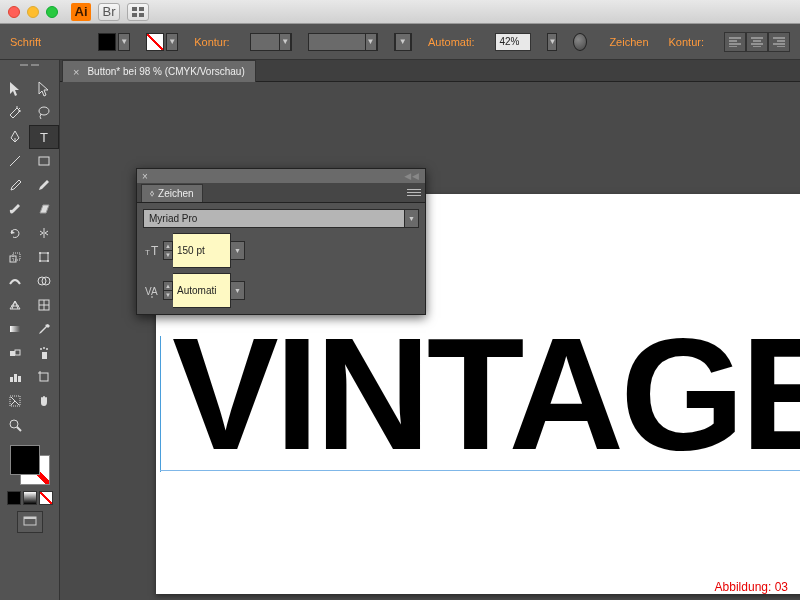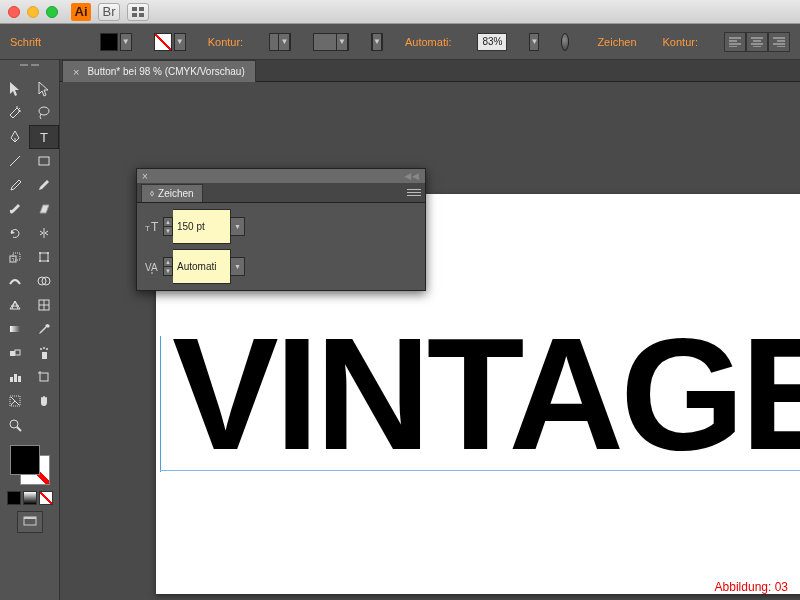--- a/index.html
+++ b/index.html
@@ -8,21 +8,21 @@
 
 .window-chrome { height: 24px; background: linear-gradient(#e8e8e8,#d0d0d0); display: flex; align-items: center; padding: 0 8px; gap: 7px; border-bottom: 1px solid #999; }
 .traffic { width: 12px; height: 12px; border-radius: 50%; }
 .traffic.red { background: #ff5f57; border: 1px solid #d43; }
 .traffic.yellow { background: #ffbd2e; border: 1px solid #da3; }
 .traffic.green { background: #28c940; border: 1px solid #1a3; }
 .ai-logo { width: 20px; height: 18px; background: #ff7b00; color: #3a1a00; font-weight: bold; font-size: 13px; display: flex; align-items: center; justify-content: center; border-radius: 2px; margin-left: 6px;}
 .chrome-btn { width: 22px; height: 18px; background: linear-gradient(#f5f5f5,#ddd); border: 1px solid #aaa; border-radius: 3px; font-size: 13px; display: flex; align-items: center; justify-content: center; color: #555;}
 
 
-.control-bar { height: 36px; background: #535353; display: flex; align-items: center; padding: 0 10px; gap: 22px; color: #ff9a3c; font-size: 11px; border-bottom: 1px solid #333;}
+.control-bar { height: 36px; background: #535353; display: flex; align-items: center; padding: 0 10px; gap: 16px; color: #ff9a3c; font-size: 11px; border-bottom: 1px solid #333;}
 .ctrl-label { color: #ff9a3c; font-size: 11px; margin-right: 4px;}
 .swatch-pair { display: flex; gap: 2px; }
 .swatch { width: 18px; height: 18px; border: 1px solid #2a2a2a; }
 .swatch.black { background: #000; }
 .swatch.none { background: #fff; position: relative; }
 .swatch.none::after { content: ""; position: absolute; left: 0; top: 0; right: 0; bottom: 0; background: linear-gradient(to top right, transparent 45%, #f00 45%, #f00 55%, transparent 55%); }
 .dd-arrow { width: 12px; height: 18px; background: #6a6a6a; border: 1px solid #2a2a2a; display: flex; align-items: center; justify-content: center; color: #ccc; font-size: 8px;}
 .wide-dd { height: 18px; background: #6a6a6a; border: 1px solid #2a2a2a; display: flex; align-items: center;}
 .wide-dd .track { flex: 1; }
 .opacity-field { width: 46px; height: 18px; background: #e8e8e8; border: 1px solid #333; font-size: 10px; padding: 0 4px; display: flex; align-items: center; color: #222;}
@@ -121,21 +121,21 @@
       <div class="dd-arrow">▼</div>
     </div>
   <div class="wide-dd" style="width:92px">
       <div class="track"></div>
       <div class="dd-arrow">▼</div>
     </div>
   <div class="wide-dd" style="width:24px">
       <div class="dd-arrow" style="width:100%">▼</div>
     </div>
   <span class="ctrl-label">Automati:</span>
-  <div class="opacity-field">83%</div>
+  <div class="opacity-field">42%</div>
   <div class="dd-arrow">▼</div>
   <div class="globe"></div>
   <span class="ctrl-label" style="margin-left:6px">Zeichen</span>
   <span class="ctrl-label">Kontur:</span>
   <div class="align-group">
     <div class="align-btn">
         <svg width="12" height="10">
           <line x1="0" y1="1" x2="12" y2="1" stroke="#ccc"></line>
           <line x1="0" y1="4" x2="8" y2="4" stroke="#ccc"></line>
           <line x1="0" y1="7" x2="12" y2="7" stroke="#ccc"></line>
@@ -411,20 +411,24 @@
             <span style="font-size:9px">⬨</span>
             <span>Zeichen</span>
           </div>
           <div class="panel-menu">
               <span></span>
               <span></span>
               <span></span>
             </div>
         </div>
         <div class="panel-body">
+          <div class="p-field">
+            <div class="p-input">Myriad Pro</div>
+            <div class="p-dd">▼</div>
+          </div>
           <div class="p-row">
             <div class="p-cell">
               <div class="p-icon">
                   <svg width="16" height="14">
                     <text x="0" y="11" font-size="8" fill="#ccc">T</text>
                     <text x="6" y="11" font-size="12" fill="#ccc">T</text>
                   </svg>
                 </div>
               <div class="p-stepper">
                   <div>▲</div>

